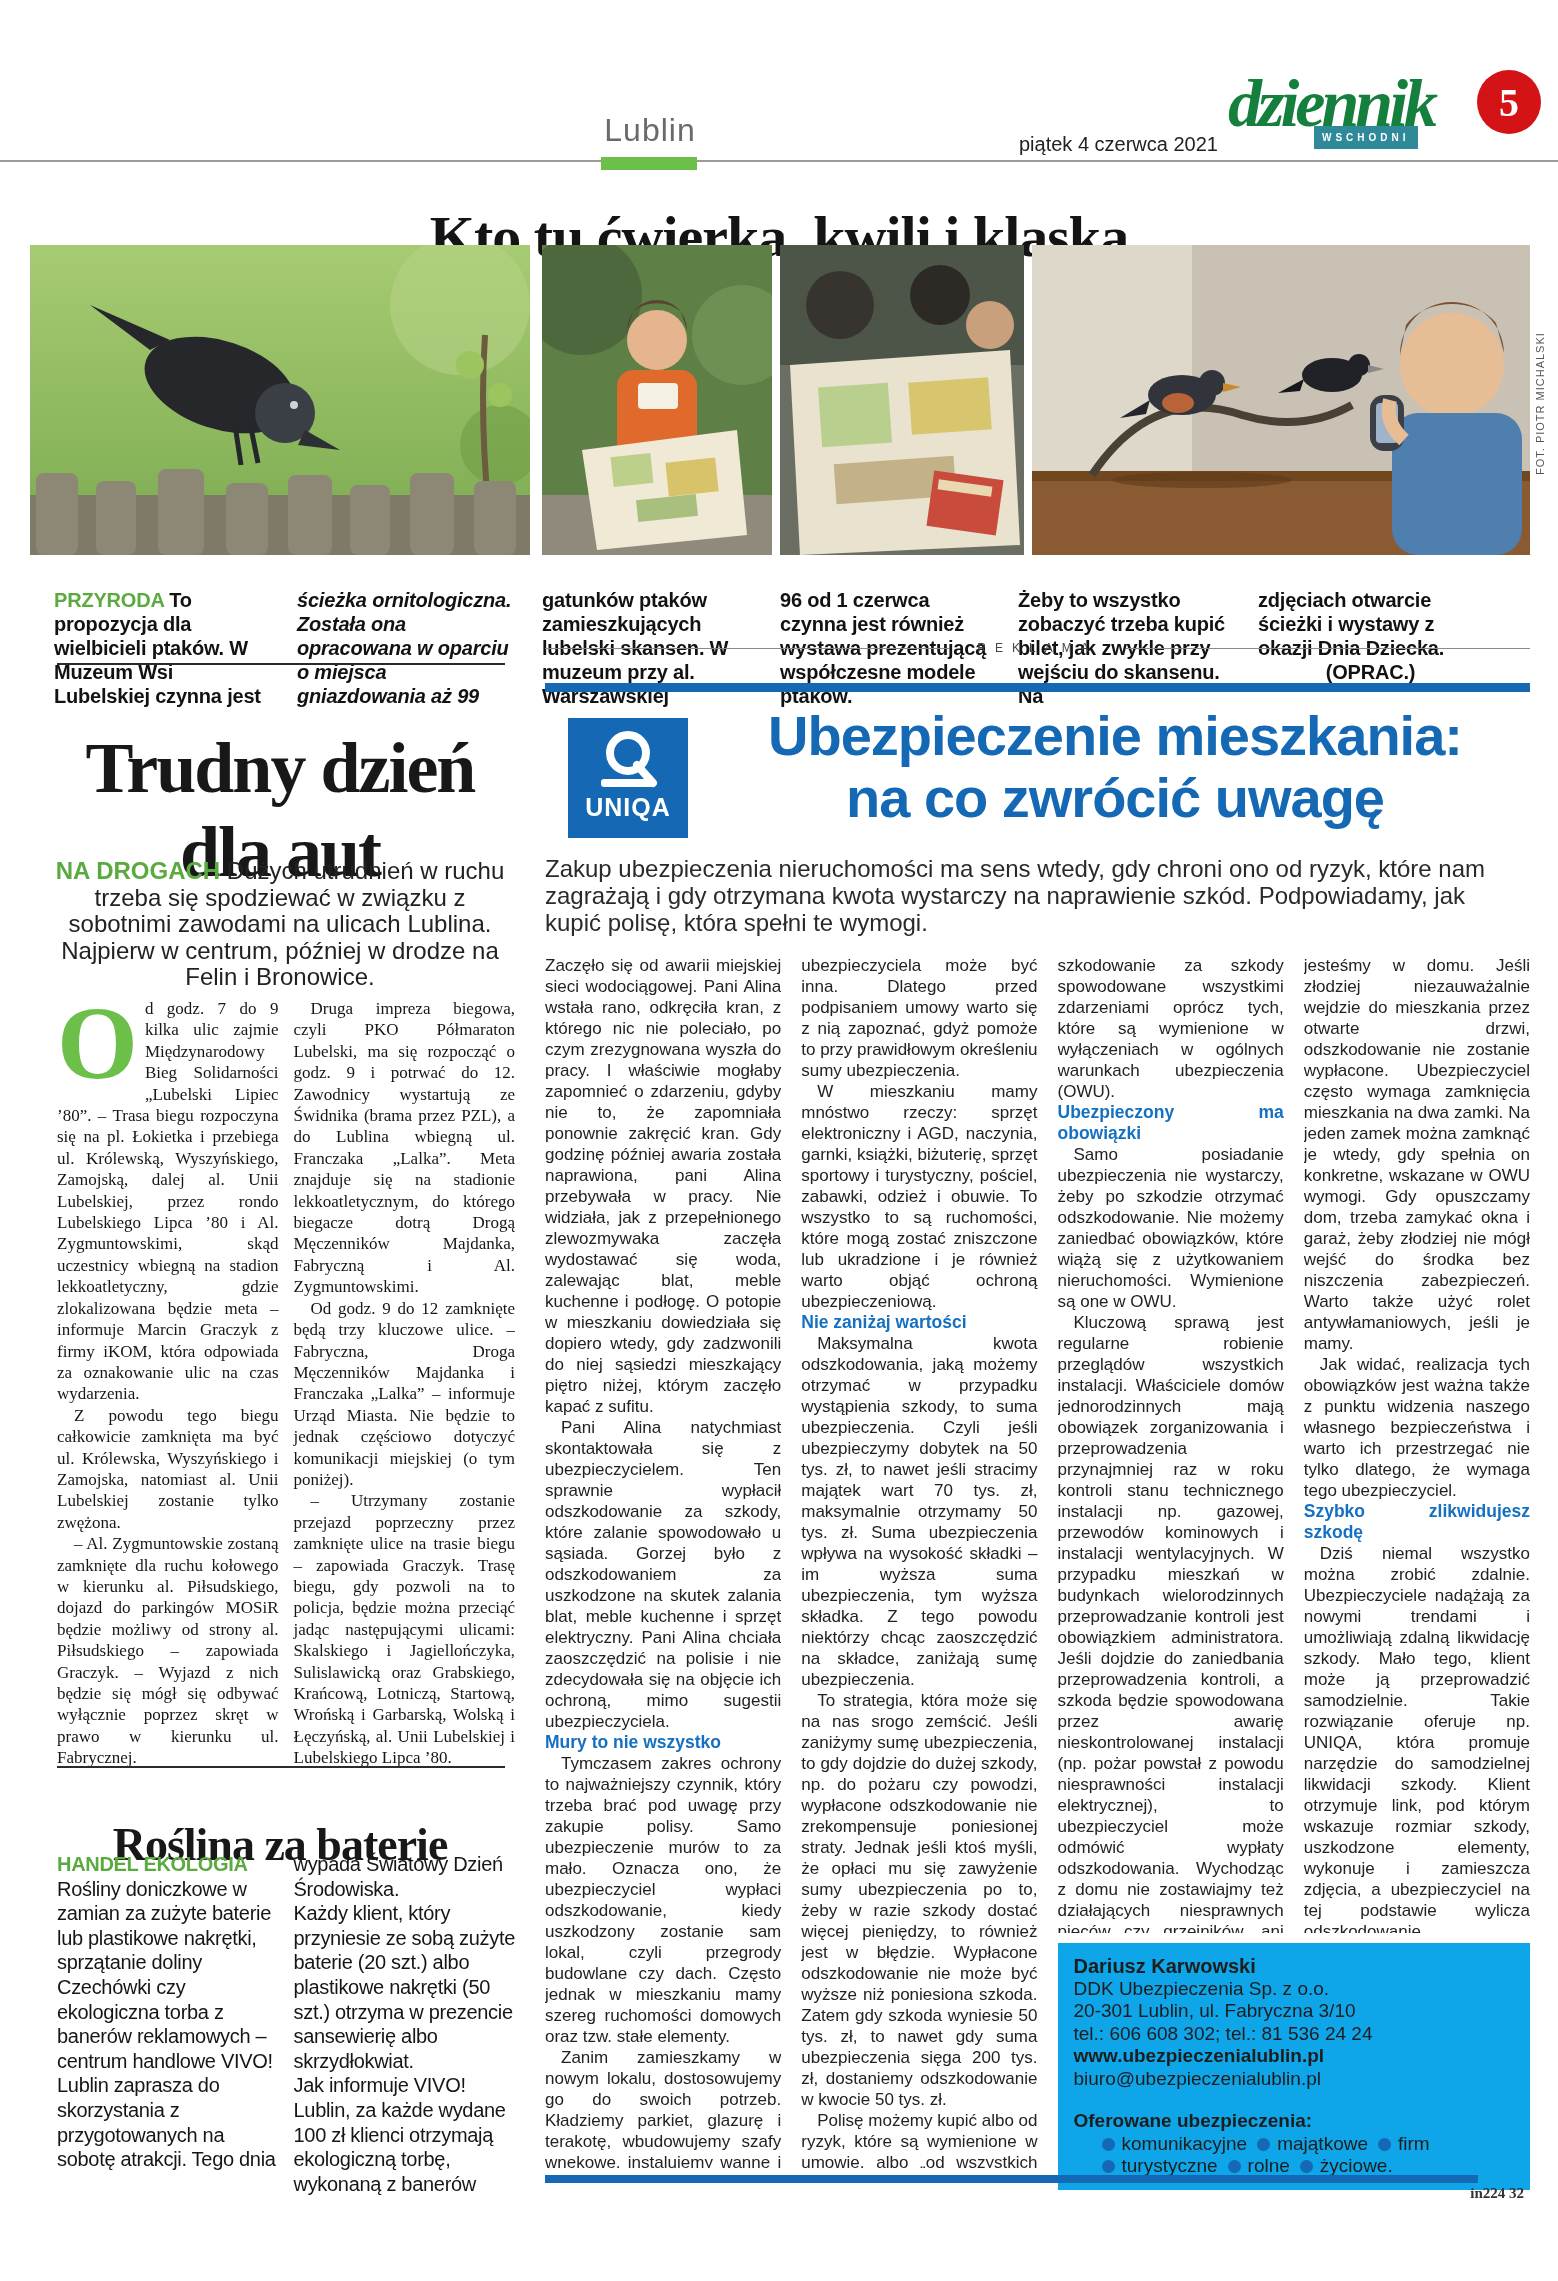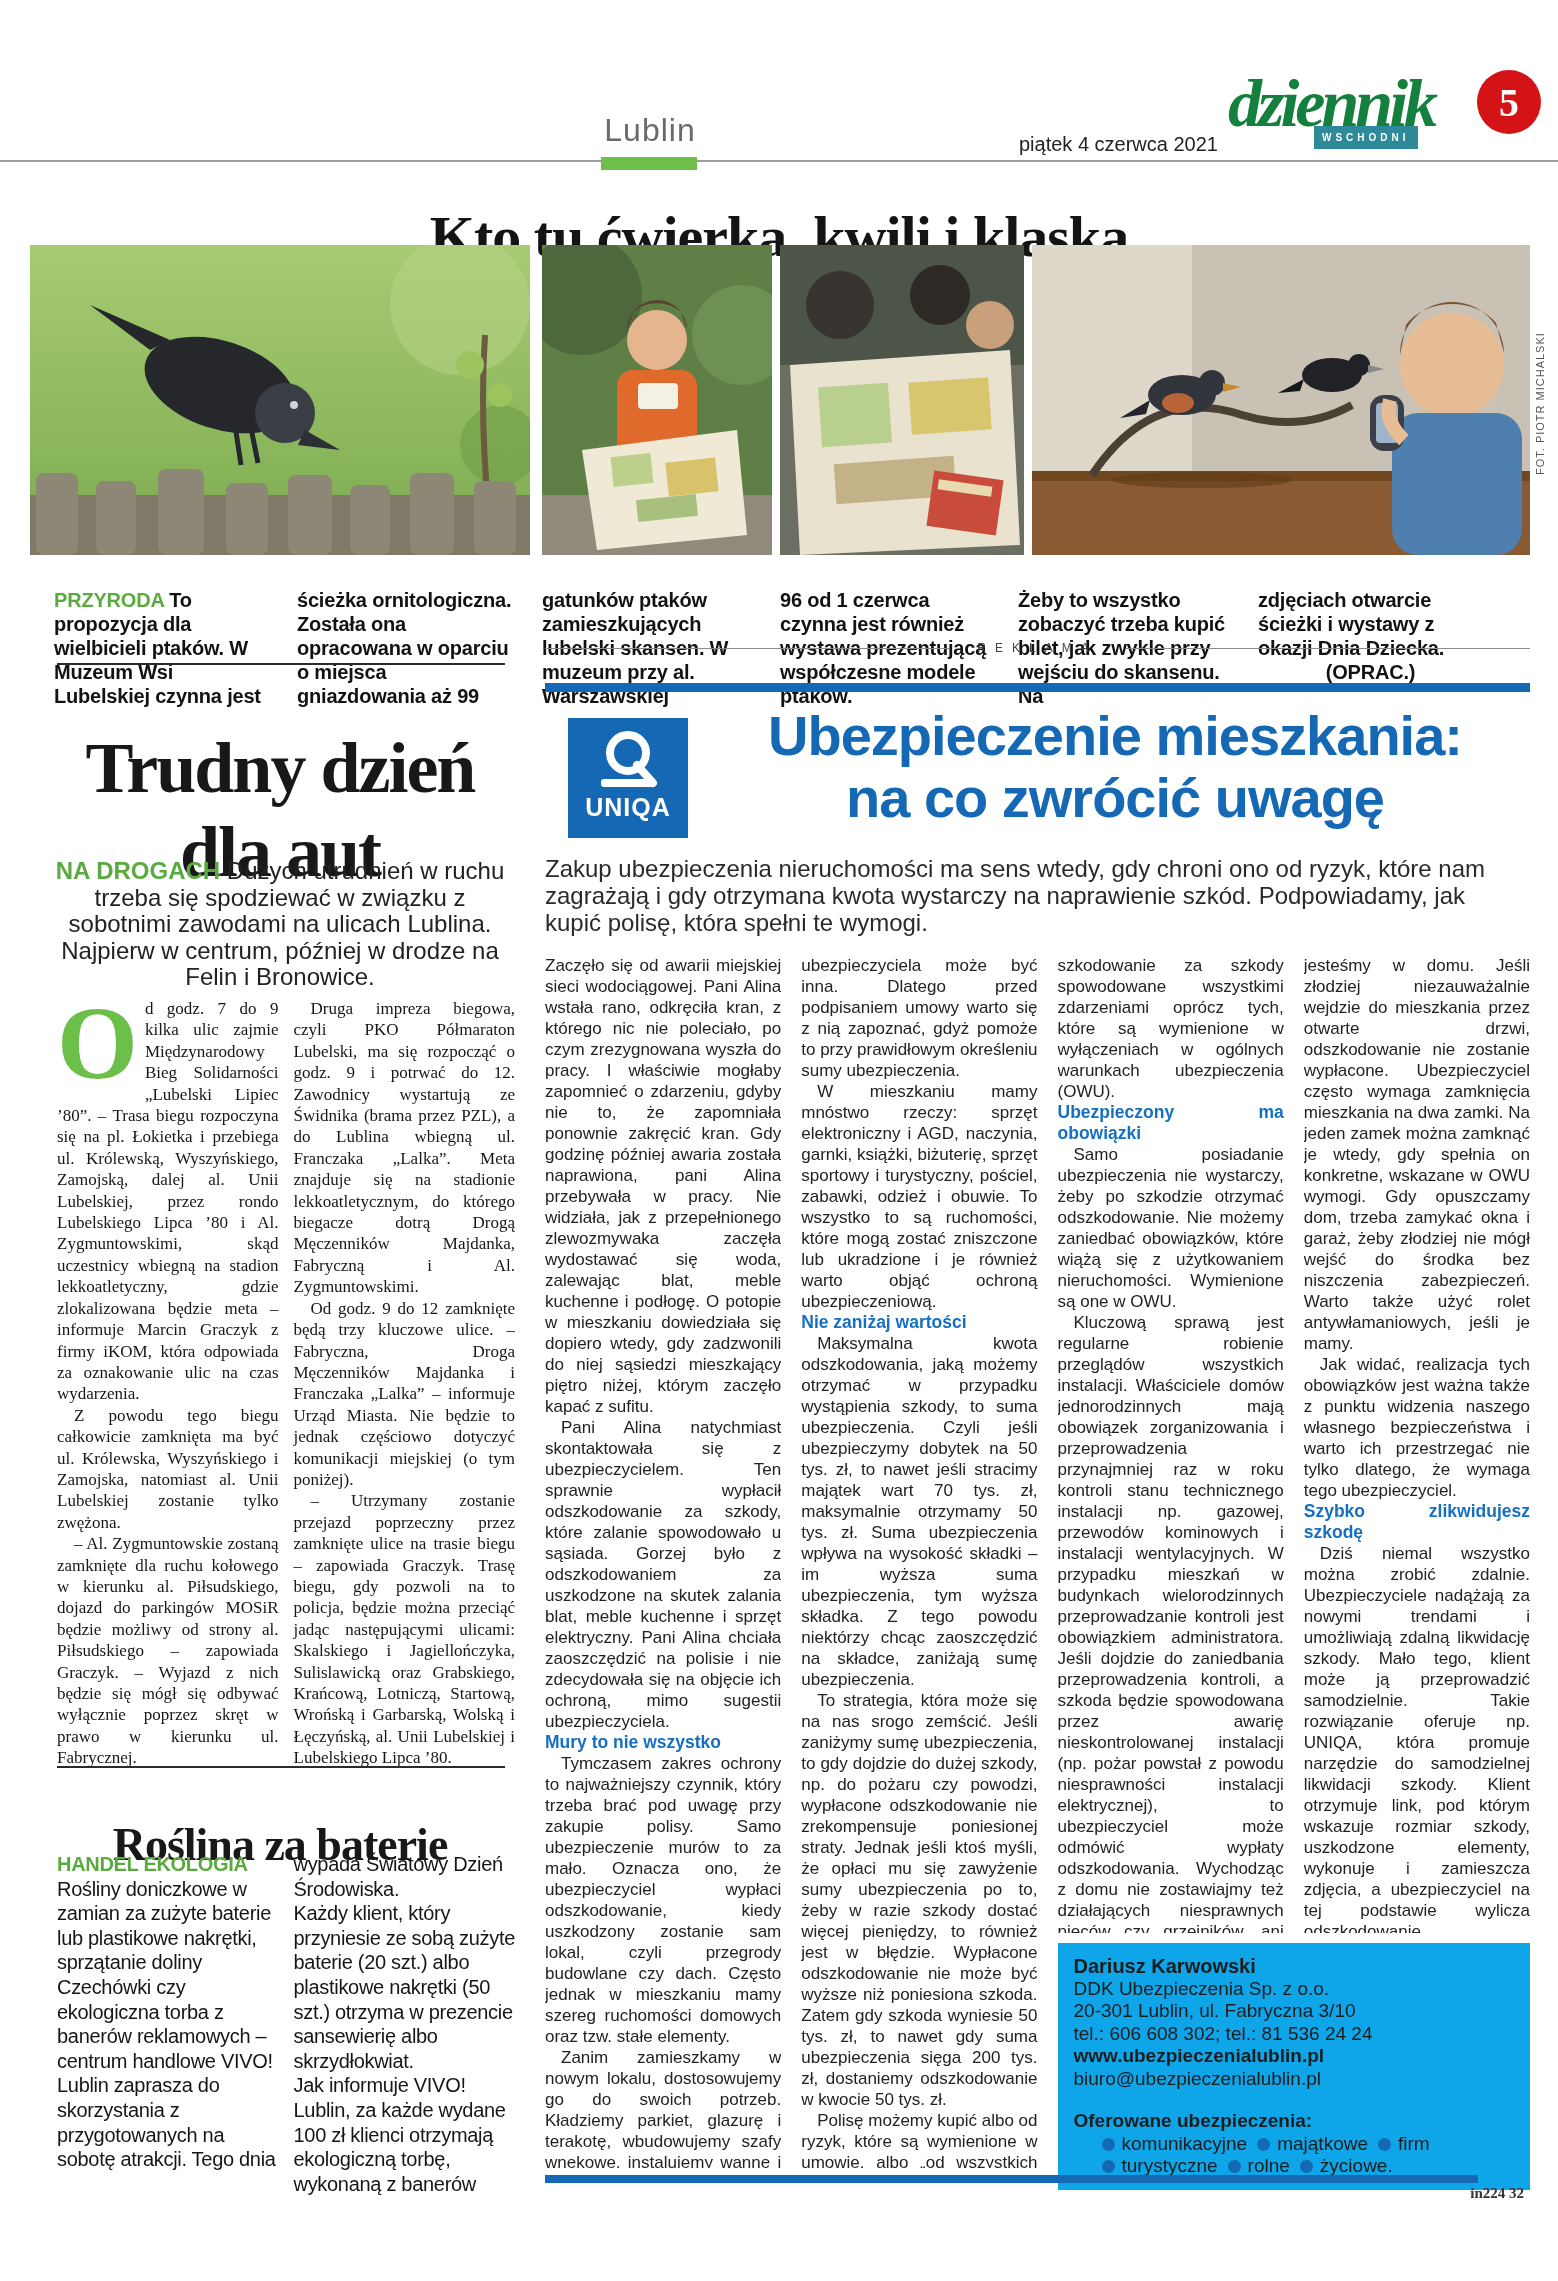--- a/index.html
+++ b/index.html
@@ -199,21 +199,21 @@
         <rect x="344" y="158" width="22" height="40" rx="4" fill="#9fb4c8"></rect>
         <path d="M372 195 q-20 -18 -14 -40" stroke="#e7bd96" stroke-width="14" fill="none"></path>
       </g>
     </svg>
   </div>
   <div class="photo-credit">FOT. PIOTR MICHALSKI</div>
 
   <div class="caption" style="left:54px;width:215px;">
     <span class="cap-lead">PRZYRODA</span><span> To propozycja dla wielbicieli ptaków. W Muzeum Wsi Lubelskiej czynna jest</span>
   </div>
-  <div class="caption" style="left:297px;width:218px;"><span>ścieżka ornitologiczna. Została ona opracowana w oparciu o miejsca gniazdowania aż 99</span></div>
+  <div class="caption" style="left:297px;width:218px;font-style:italic;"><span>ścieżka ornitologiczna. Została ona opracowana w oparciu o miejsca gniazdowania aż 99</span></div>
   <div class="caption" style="left:542px;width:218px;"><span>gatunków ptaków zamieszkujących lubelski skansen. W muzeum przy al. Warszawskiej</span></div>
   <div class="caption" style="left:780px;width:218px;"><span>96 od 1 czerwca czynna jest również wystawa prezentującą współczesne modele ptaków.</span></div>
   <div class="caption" style="left:1018px;width:218px;"><span>Żeby to wszystko zobaczyć trzeba kupić bilet, jak zwykle przy wejściu do skansenu. Na</span></div>
   <div class="caption" style="left:1258px;width:225px;">
     <span>zdjęciach otwarcie ścieżki i wystawy z okazji Dnia Dziecka.</span>
     <span class="cap-credit">(OPRAC.)</span>
   </div>
 
   <div class="reklama">
     <div class="ln"></div>

